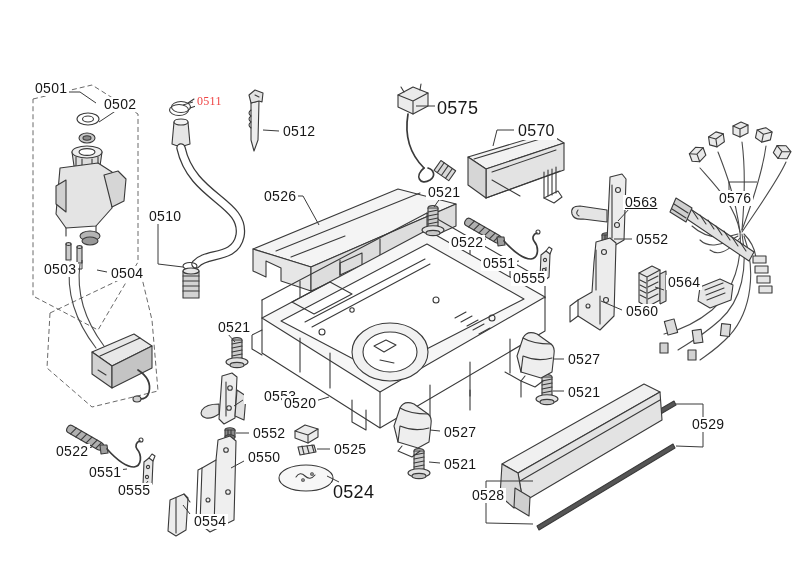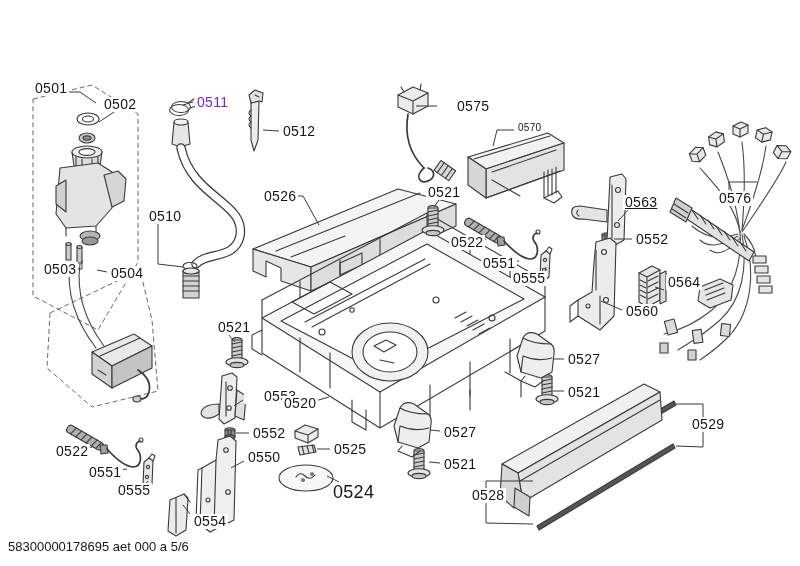--- a/index.html
+++ b/index.html
@@ -344,28 +344,28 @@
         <polyline points="78,451 92,447" fill="none" stroke="#3a3a3a" stroke-width="1"></polyline>
         <polyline points="109,471 127,469" fill="none" stroke="#3a3a3a" stroke-width="1"></polyline>
         <polyline points="142,489 148,481" fill="none" stroke="#3a3a3a" stroke-width="1"></polyline>
         <polyline points="190,514 183,505" fill="none" stroke="#3a3a3a" stroke-width="1"></polyline>
       </g>
 </svg>
 
 <div id="callout-layer">
       <div class="callout" style="left: 33px; top: 81px; font-size: 14px; color: rgb(22, 22, 22);">0501</div>
       <div class="callout" style="left: 102px; top: 97px; font-size: 14px; color: rgb(22, 22, 22);">0502</div>
-      <div class="callout" style="left: 195px; top: 95px; font-size: 14px; color: #6d28d9;">0511</div>
+      <div class="callout" style="left: 195px; top: 95px; font-size: 12px; color: #ef4444; font-family: Liberation Serif, serif;">0511</div>
       <div class="callout" style="left: 281px; top: 124px; font-size: 14px; color: rgb(22, 22, 22);">0512</div>
       <div class="callout" style="left: 147px; top: 209px; font-size: 14px; color: rgb(22, 22, 22);">0510</div>
       <div class="callout" style="left: 42px; top: 262px; font-size: 14px; color: rgb(22, 22, 22); text-align: right;">0503</div>
       <div class="callout" style="left: 109px; top: 266px; font-size: 14px; color: rgb(22, 22, 22);">0504</div>
       <div class="callout" style="left: 262px; top: 189px; font-size: 14px; color: rgb(22, 22, 22);">0526</div>
-      <div class="callout" style="left: 455px; top: 99px; font-size: 14px; color: rgb(22, 22, 22);">0575</div>
-      <div class="callout" style="left: 516px; top: 123px; font-size: 10px; color: rgb(22, 22, 22);">0570</div>
+      <div class="callout" style="left: 435px; top: 99px; font-size: 18px; color: rgb(22, 22, 22);">0575</div>
+      <div class="callout" style="left: 516px; top: 123px; font-size: 16px; color: rgb(22, 22, 22);">0570</div>
       <div class="callout" style="left: 426px; top: 185px; font-size: 14px; color: rgb(22, 22, 22);">0521</div>
       <div class="callout" style="left: 449px; top: 235px; font-size: 14px; color: rgb(22, 22, 22);">0522</div>
       <div class="callout" style="left: 481px; top: 256px; font-size: 14px; color: rgb(22, 22, 22);">0551</div>
       <div class="callout" style="left: 511px; top: 271px; font-size: 14px; color: rgb(22, 22, 22);">0555</div>
       <div class="callout" style="left: 623px; top: 195px; font-size: 14px; color: rgb(22, 22, 22); text-decoration: underline;">0563</div>
       <div class="callout" style="left: 634px; top: 232px; font-size: 14px; color: rgb(22, 22, 22);">0552</div>
       <div class="callout" style="left: 666px; top: 275px; font-size: 14px; color: rgb(22, 22, 22);">0564</div>
       <div class="callout" style="left: 624px; top: 304px; font-size: 14px; color: rgb(22, 22, 22);">0560</div>
       <div class="callout" style="left: 717px; top: 191px; font-size: 14px; color: rgb(22, 22, 22);">0576</div>
       <div class="callout" style="left: 216px; top: 320px; font-size: 14px; color: rgb(22, 22, 22);">0521</div>
@@ -380,15 +380,14 @@
       <div class="callout" style="left: 566px; top: 352px; font-size: 14px; color: rgb(22, 22, 22);">0527</div>
       <div class="callout" style="left: 566px; top: 385px; font-size: 14px; color: rgb(22, 22, 22);">0521</div>
       <div class="callout" style="left: 690px; top: 417px; font-size: 14px; color: rgb(22, 22, 22);">0529</div>
       <div class="callout" style="left: 470px; top: 488px; font-size: 14px; color: rgb(22, 22, 22);">0528</div>
       <div class="callout" style="left: 54px; top: 444px; font-size: 14px; color: rgb(22, 22, 22);">0522</div>
       <div class="callout" style="left: 87px; top: 465px; font-size: 14px; color: rgb(22, 22, 22);">0551</div>
       <div class="callout" style="left: 116px; top: 483px; font-size: 14px; color: rgb(22, 22, 22);">0555</div>
       <div class="callout" style="left: 192px; top: 514px; font-size: 14px; color: rgb(22, 22, 22);">0554</div>
     </div>
 
-<div class="footer">58300000178695 aet 000 a 5/6</div>
 
 </div>
 
 </body></html>

